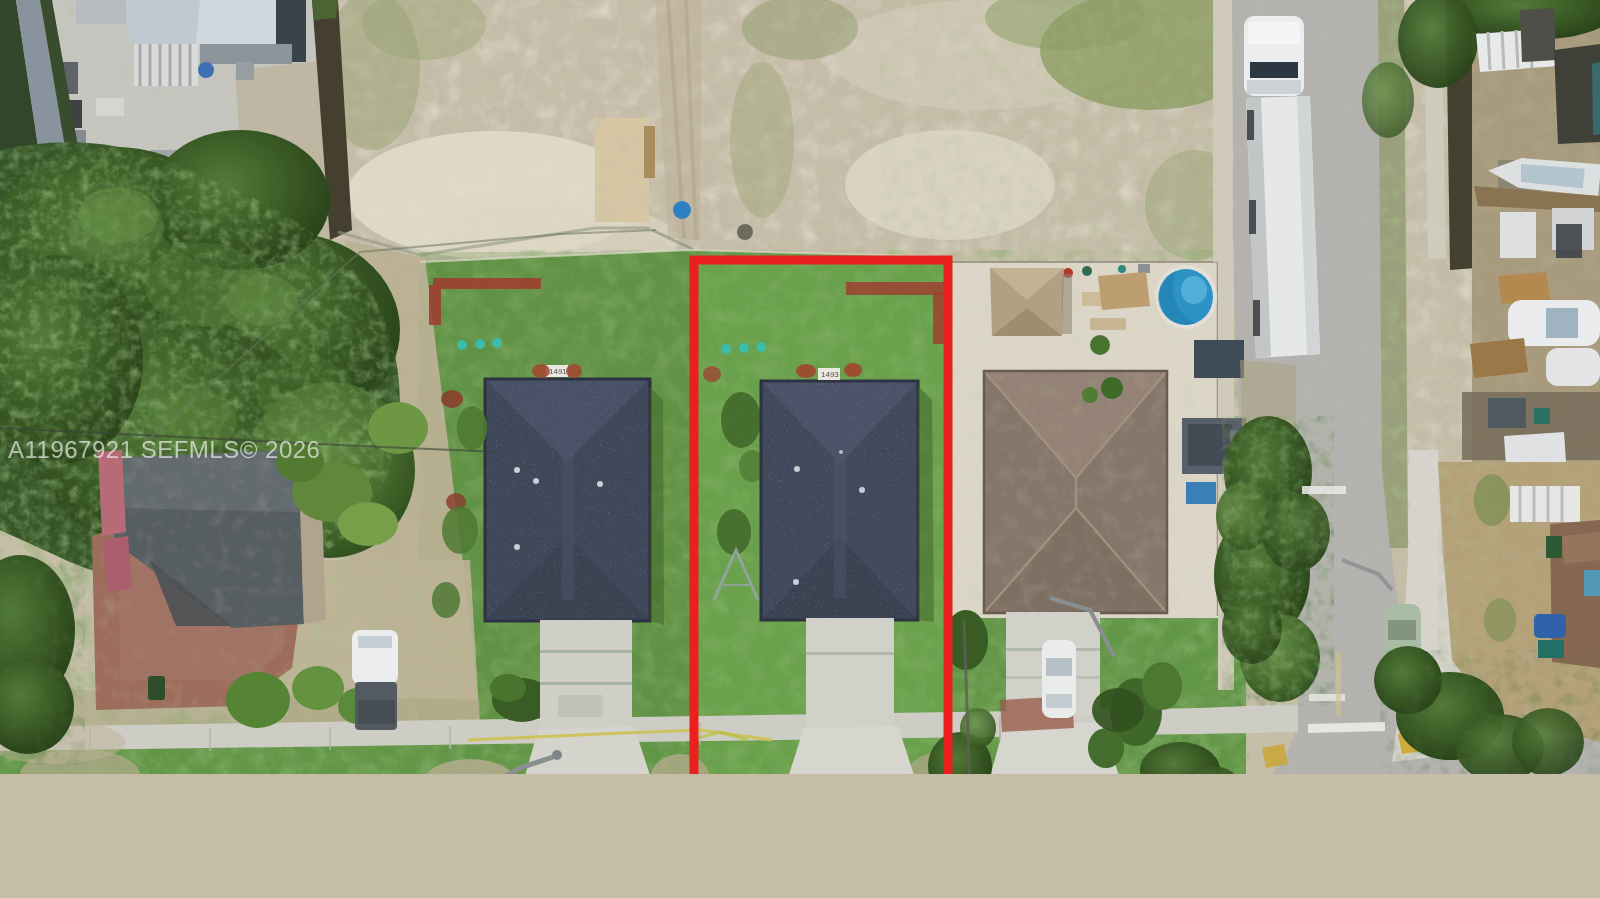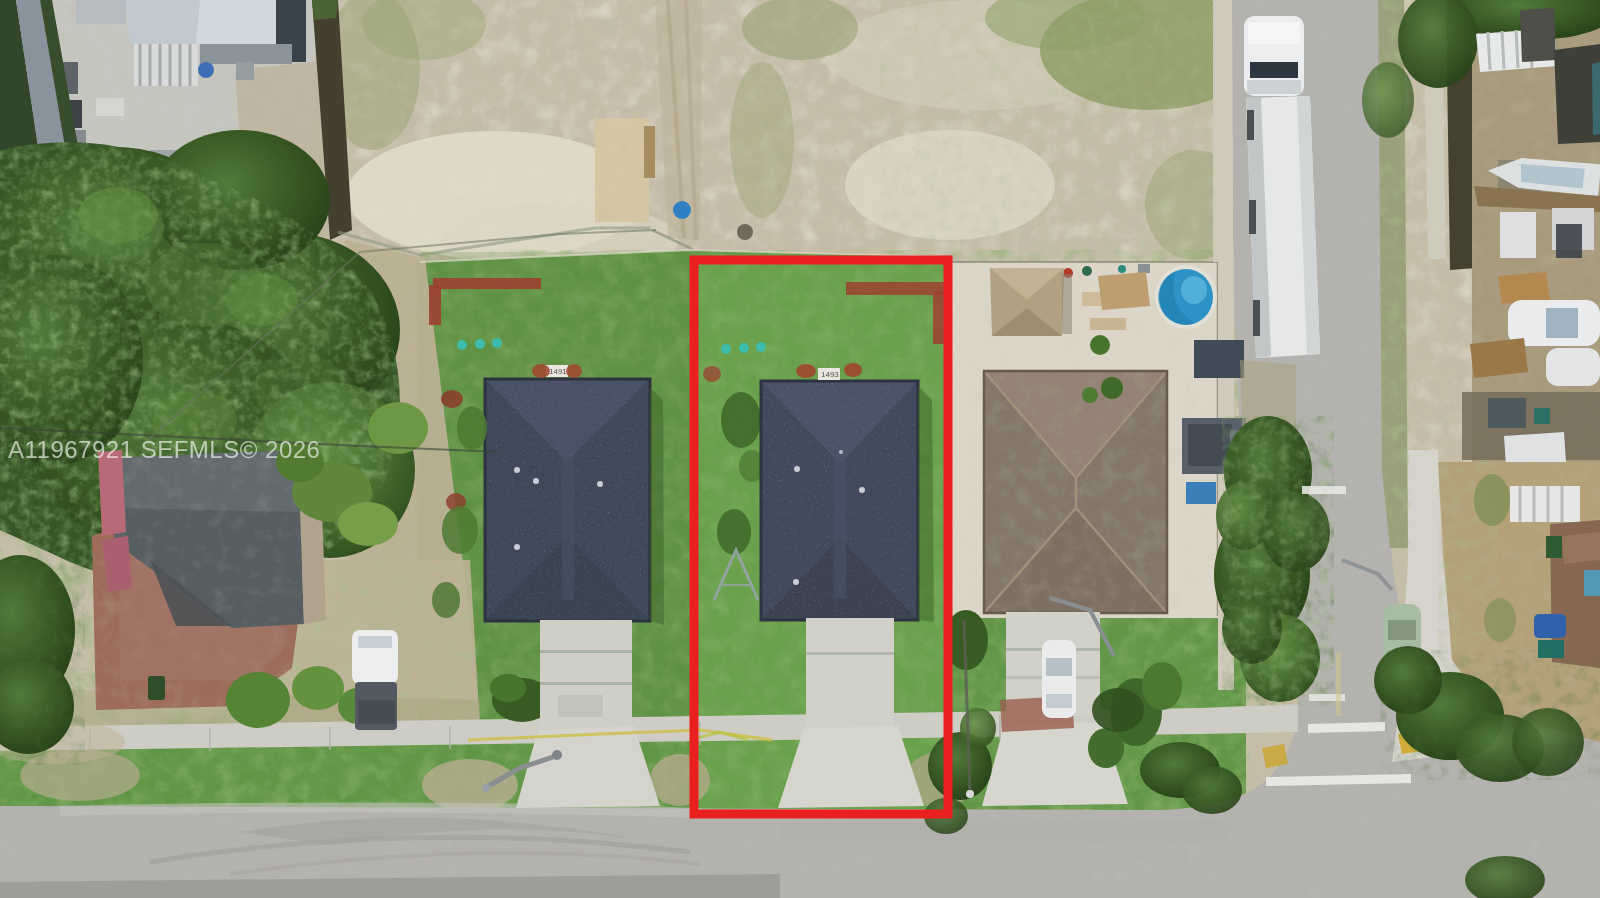--- a/index.html
+++ b/index.html
@@ -1,16 +1,16 @@
 <!DOCTYPE html>
 <html><head>
 <meta charset="utf-8">
 <style>
   html,body{margin:0;padding:0;background:#c6bda9;}
-  #stage{position:relative;width:1600px;height:898px;overflow:hidden;font-family:"Liberation Sans",sans-serif;}
+  #stage{position:relative;width:1600px;height:774px;overflow:hidden;font-family:"Liberation Sans",sans-serif;}
   svg{display:block;}
 </style>
 </head>
 <body>
 <div id="stage">
 <svg width="1600" height="898" viewBox="0 0 1600 898">
 <defs>
   <filter id="sandTex" x="-5%" y="-5%" width="110%" height="110%">
     <feTurbulence type="fractalNoise" baseFrequency="0.05" numOctaves="4" seed="11" result="n"></feTurbulence>
     <feColorMatrix in="n" type="matrix" values="0 0 0 0 0.92  0 0 0 0 0.90  0 0 0 0 0.82  0.7 0.7 0 0 -0.68" result="l"></feColorMatrix>

